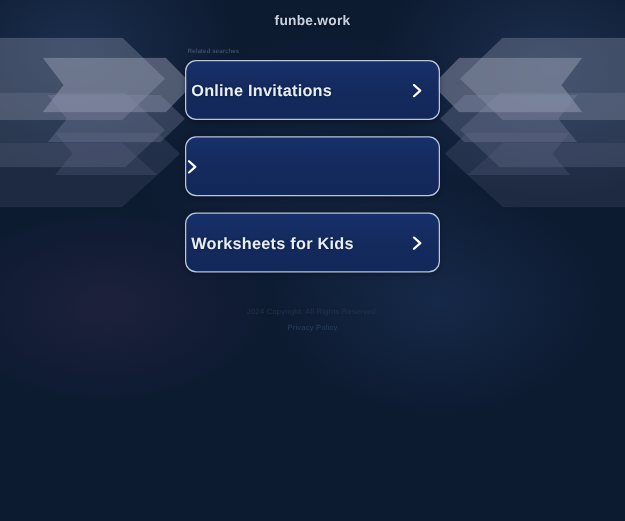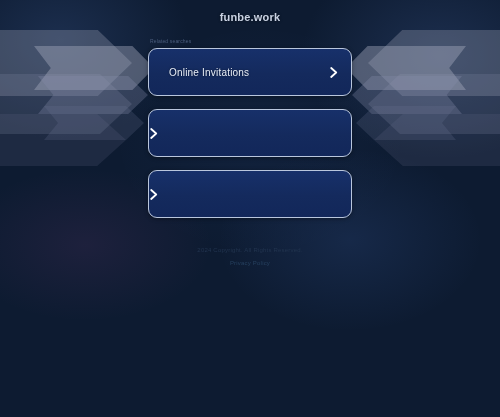--- a/index.html
+++ b/index.html
@@ -133,24 +133,24 @@
     border-radius: 9px;
     background: linear-gradient(180deg, #17306a 0%, #142a5d 55%, #12275a 100%);
     border: 1.4px solid #b9c6dd;
     box-shadow: 0 1px 4px rgba(0,0,0,0.35);
     display: flex;
     align-items: center;
     cursor: pointer;
   }
 
   .link-label {
-    margin-left: 20px;
+    margin-left: 4px;
     color: #e8eef8;
-    font-size: 10px;
-    font-weight: normal;
+    font-size: 13px;
+    font-weight: bold;
     letter-spacing: 0.2px;
     flex: 1;
     text-shadow: 0 0 2px rgba(0,0,0,0.5);
   }
 
   .chevron {
     margin-right: 12px;
     width: 10px;
     height: 12px;
     display: flex;
@@ -225,20 +225,21 @@
 
       <div class="link-card">
         <span class="chevron">
           <svg width="8" height="11" viewBox="0 0 8 11">
             <path d="M1.2 1 L6.2 5.5 L1.2 10" fill="none" stroke="#ffffff" stroke-width="1.8" stroke-linecap="round" stroke-linejoin="round"></path>
           </svg>
         </span>
       </div>
 
       <div class="link-card">
+        <span class="link-label">Worksheets for Kids</span>
         <span class="chevron">
           <svg width="8" height="11" viewBox="0 0 8 11">
             <path d="M1.2 1 L6.2 5.5 L1.2 10" fill="none" stroke="#ffffff" stroke-width="1.8" stroke-linecap="round" stroke-linejoin="round"></path>
           </svg>
         </span>
       </div>
 
     </div>
 
     <div class="footer">

